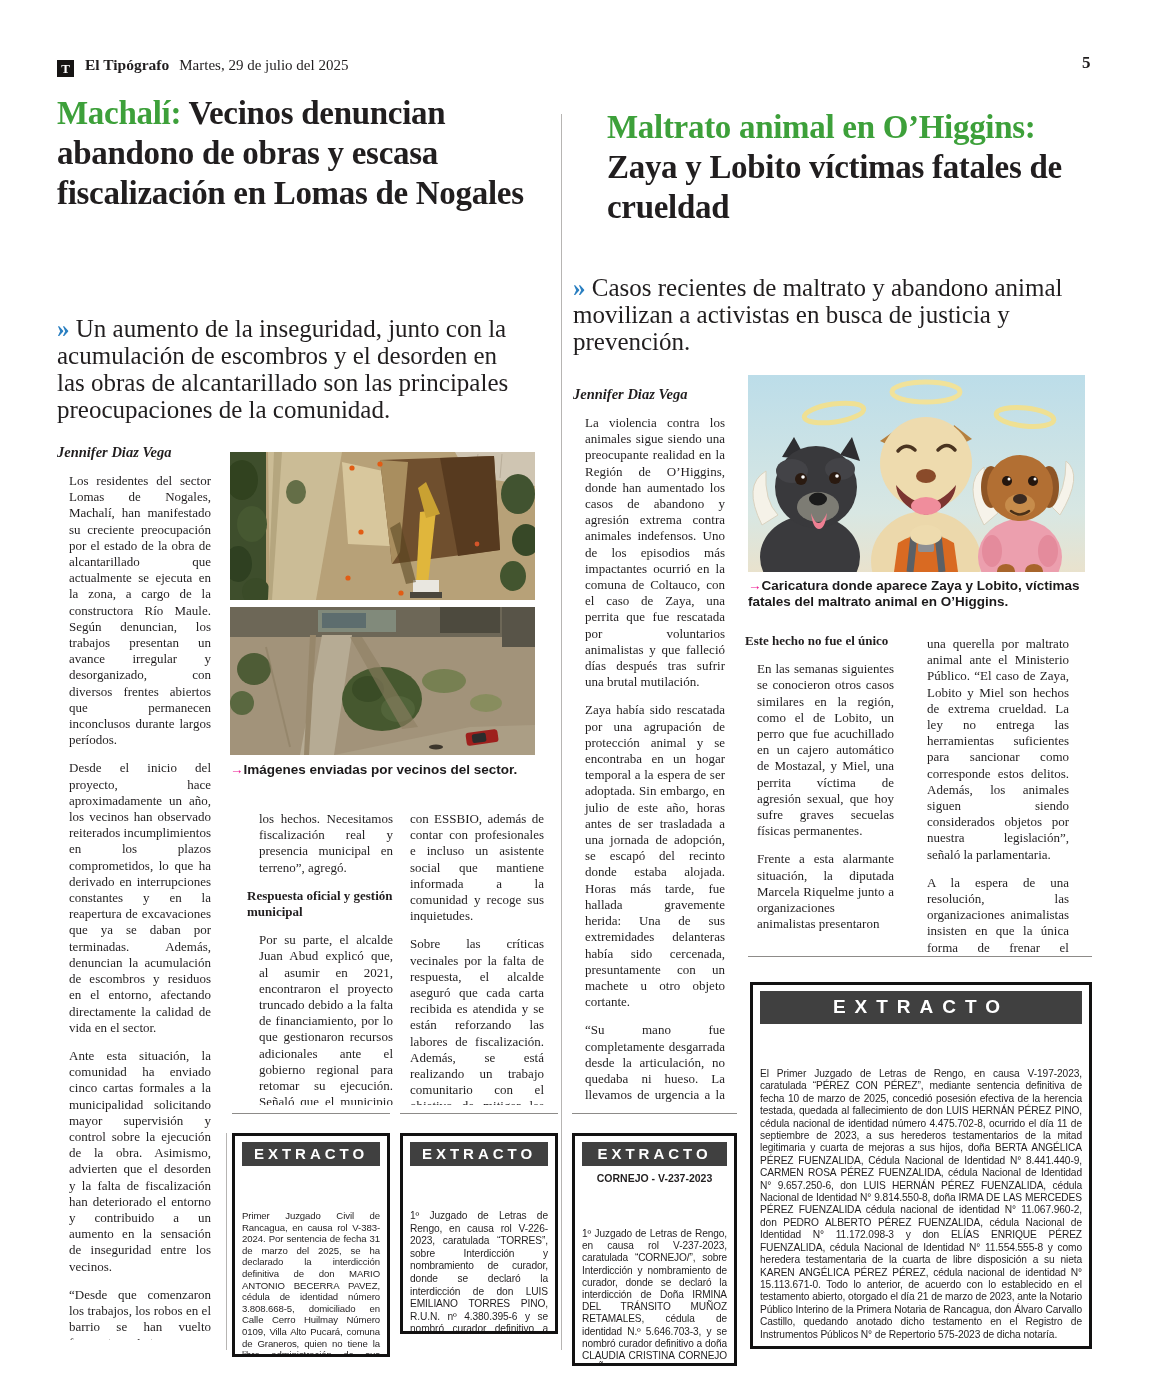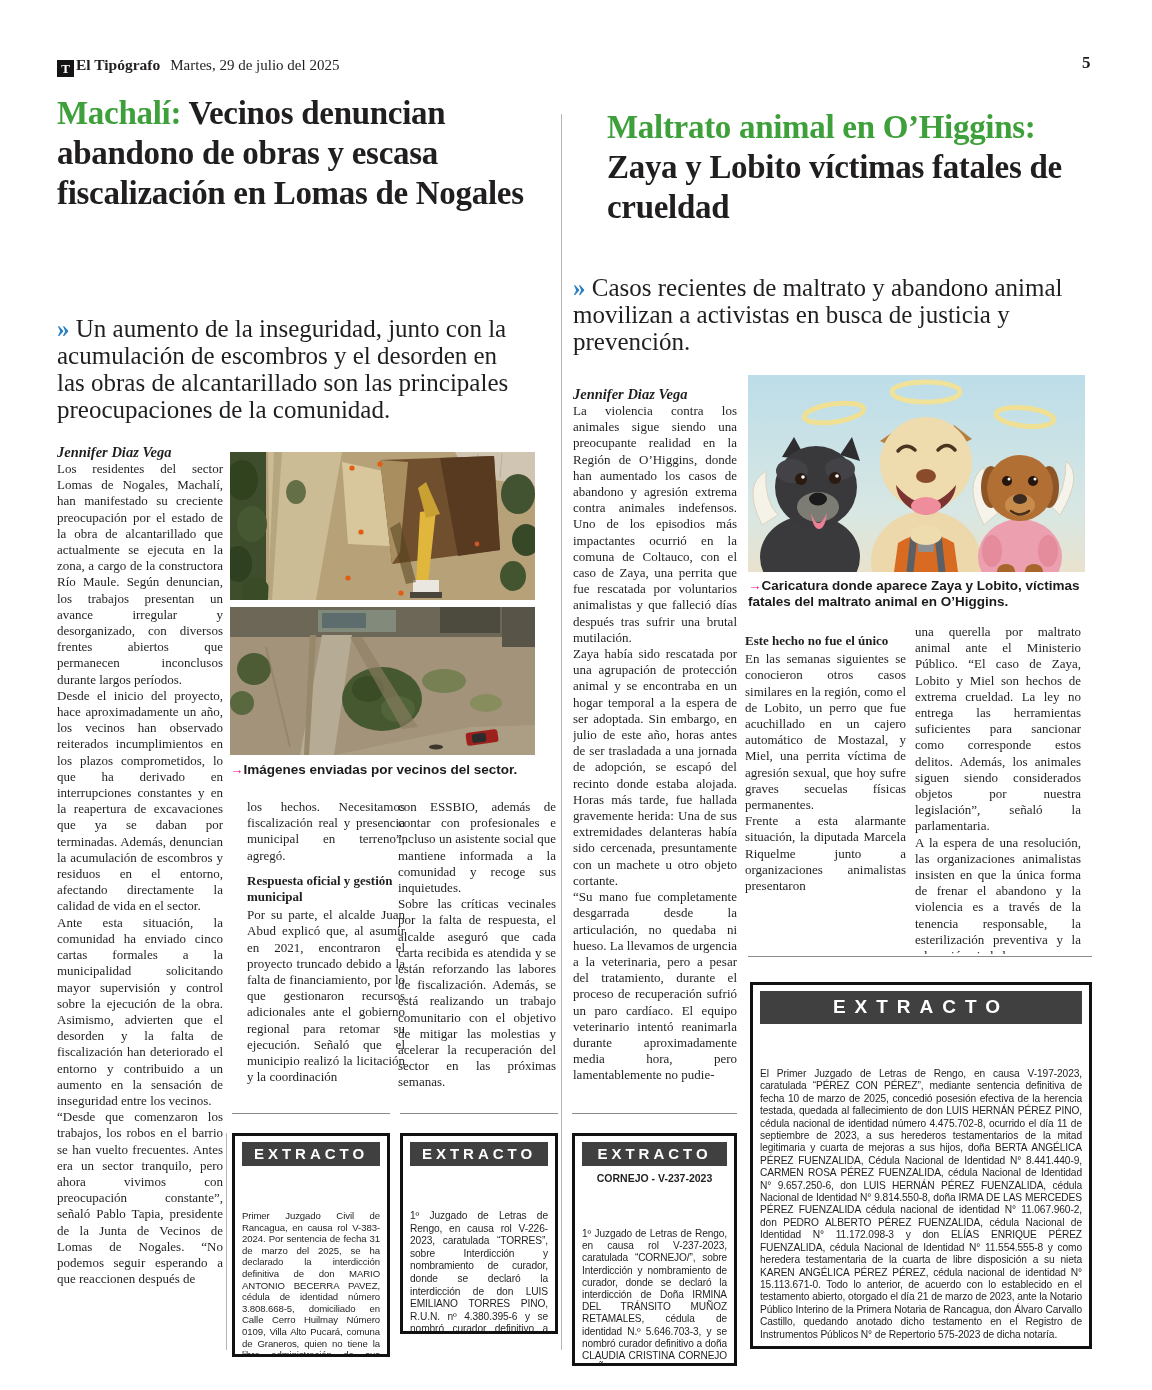--- a/index.html
+++ b/index.html
@@ -3,36 +3,36 @@
 <meta charset="utf-8">
 <style>
   html,body{margin:0;padding:0;background:#fff;}
   .page{position:relative;width:1152px;height:1390px;background:#fff;overflow:hidden;
         font-family:"Liberation Serif","DejaVu Serif",serif;color:#211e1f;}
   .abs{position:absolute;}
 
   
   .hdr-logo{display:inline-block;width:17px;height:17px;background:#161413;color:#fff;
             font:bold 13px/17px "Liberation Serif",serif;text-align:center;vertical-align:-3px;}
-  .hdr-brand{font:bold 15.5px/17px "Liberation Serif",serif;margin-left:2px;}
+  .hdr-brand{font:bold 15.5px/17px "Liberation Serif",serif;margin-left:11px;}
   .hdr-date{font:15px/17px "Liberation Serif",serif;margin-left:10px;}
   .hdr-page{font:bold 17px/17px "Liberation Serif",serif;}
 
   
   .headline{font-weight:bold;font-size:33px;line-height:40px;letter-spacing:-.3px;}
   .kicker{color:var(--green);}
   .kicker-block{display:block;color:var(--green);}
 
   
   .lede{font-size:25px;line-height:27px;}
   .lede .mk{color:var(--blue);font-weight:bold;}
 
   .byline{font:bold italic 14.5px/16px "Liberation Serif",serif;}
 
-  .body-col p{margin:0;font-size:13px;line-height:16.2px;text-align:justify;
+  .body-col p{margin:12px;font-size:13px;line-height:16.2px;text-align:justify;
               hyphens:auto;overflow-wrap:break-word;}
   .body-col{overflow:hidden;}
   .subhead{font:bold 14px/16.5px "Liberation Serif",serif;margin:9px 0 2px !important;text-align:left !important;}
 
   .caption{font:bold 13.5px/16px "Liberation Sans",sans-serif;color:#1c1a1b;}
   .caption .arr{color:var(--magenta);font-weight:bold;}
 
   .photo{display:block;}
   .photo svg{display:block;}
 

